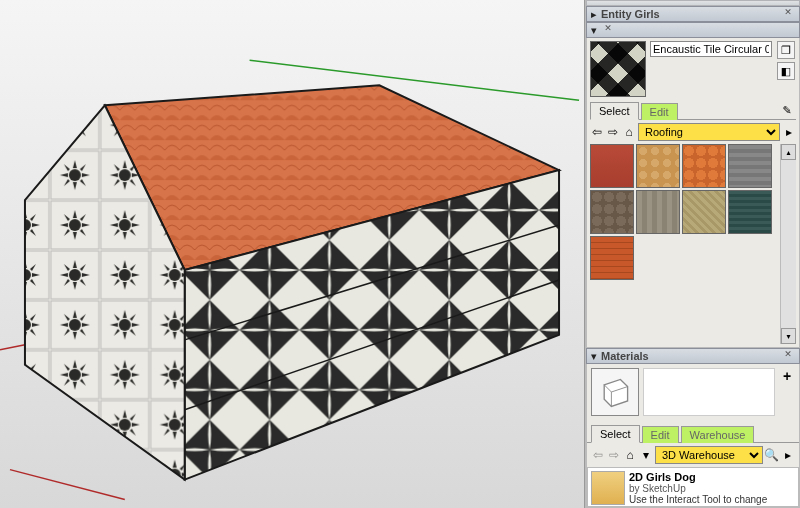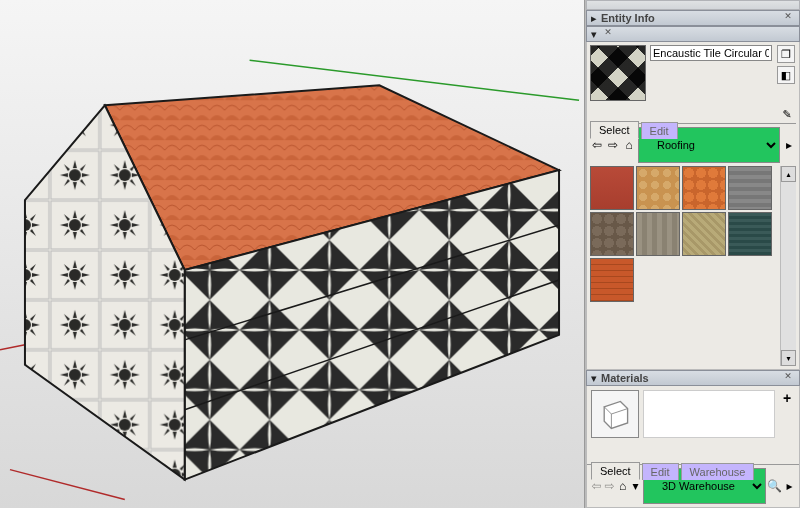--- a/index.html
+++ b/index.html
@@ -19,27 +19,27 @@
 .swatch-big { width: 56px; height: 56px; border: 1px solid #666; background:
   repeating-linear-gradient(45deg,#e8e8e0 0 14px,#2a2a2a 14px 28px),
   repeating-linear-gradient(-45deg,#e8e8e0 0 14px,#2a2a2a 14px 28px);
   background-blend-mode: multiply; }
 .mat-name { flex: 1; }
 .mat-name input { width: 100%; border: 1px solid #888; padding: 1px 2px; font-size: 11px; }
 .mat-right { display: flex; flex-direction: column; gap: 3px; align-items: center; width: 20px; }
 .ico-btn { width: 18px; height: 18px; border: 1px solid #999; background: #f5f5f5; display: flex; align-items: center; justify-content: center; cursor: pointer; font-size: 11px; }
 
 .tabs { display: flex; border-bottom: 1px solid #999; margin-top: 4px; align-items: flex-end; }
-.tab { padding: 2px 8px; border: 1px solid #999; border-bottom: none; background: #eceae5; position: relative; top: 16px; margin-right: 2px; cursor: pointer; }
+.tab { padding: 2px 8px; border: 1px solid #999; border-bottom: none; background: #eceae5; position: relative; top: 1px; margin-right: 2px; cursor: pointer; }
 .tab.active { background: #eceae5; border-bottom: 1px solid #eceae5; }
-.tab.in { background: #c4b5fd; color: #666; }
+.tab.in { background: #bef264; color: #666; }
 .eyedrop { margin-left: auto; width: 18px; height: 18px; display: flex; align-items: center; justify-content: center; cursor: pointer; }
 
 .lib-row { display: flex; align-items: center; gap: 2px; padding: 3px 0; }
-.lib-select { flex: 1; border: 1px solid #888; background: #22c55e; height: 36px; padding: 0 14px; font-size: 11px; }
+.lib-select { flex: 1; border: 1px solid #888; background: #fde047; height: 18px; padding: 0 2px; font-size: 11px; }
 .nav-arrow { width: 14px; height: 14px; display: flex; align-items: center; justify-content: center; font-size: 12px; cursor: pointer; }
 
 .swatch-grid { display: flex; flex-wrap: wrap; gap: 2px; height: 200px; align-content: flex-start; background: #eceae5; }
 .sw { width: 44px; height: 44px; border: 1px solid #666; cursor: pointer; }
 .sw.red { background: linear-gradient(#b84a38,#a83e2e); }
 .sw.tan { background: repeating-radial-gradient(circle at 6px 6px,#d6a96a 0 4px,#c99350 4px 8px); background-size: 12px 12px; }
 .sw.orange { background: repeating-radial-gradient(circle at 6px 6px,#e07a3a 0 5px,#c9652c 5px 9px); background-size: 12px 12px; }
 .sw.gray1 { background: repeating-linear-gradient(#888 0 4px,#777 4px 8px); }
 .sw.gray2 { background: repeating-radial-gradient(circle at 6px 6px,#7a6a5a 0 5px,#685848 5px 9px); background-size: 12px 12px; }
 .sw.gray3 { background: repeating-linear-gradient(90deg,#9a9282 0 5px,#8a8272 5px 10px); }
@@ -118,21 +118,21 @@
       <polygon points="25,200 105,105 185,270 185,480 25,365" fill="url(#sun)" stroke="#1a1a1a" stroke-width="2"></polygon>
     </svg>
   </div>
 
   <div class="sidebar">
 
     <div class="panel-hdr" style="height:12px;opacity:.6"></div>
 
     <div class="panel-hdr">
       <span class="arrow">▸</span>
-      <span class="title">Entity Info</span>
+      <span class="title">Entity Girls</span>
       <span class="x">✕</span>
     </div>
 
     <div class="panel-hdr">
       <span class="arrow">▾</span>
       <span class="x">✕</span>
     </div>
     <div class="panel-body">
       <div class="mat-top">
         <div class="swatch-big"></div>
@@ -210,16 +210,26 @@
         <span class="nav-arrow" style="opacity:.4">⇨</span>
         <span class="nav-arrow">⌂</span>
         <span class="nav-arrow">▾</span>
         <select class="lib-select">
           <option>3D Warehouse</option>
         </select>
         <span class="nav-arrow">🔍</span>
         <span class="nav-arrow">▸</span>
       </div>
 
+      <div class="comp-list">
+        <div class="comp-item">
+          <div class="th"></div>
+          <div class="comp-meta">
+            <div class="nm">2D Girls Dog</div>
+            <div class="by">by SketchUp</div>
+            <div class="dsc">Use the Interact Tool to change</div>
+          </div>
+        </div>
+      </div>
     </div>
 
   </div>
 </div>
 
 </body></html>

